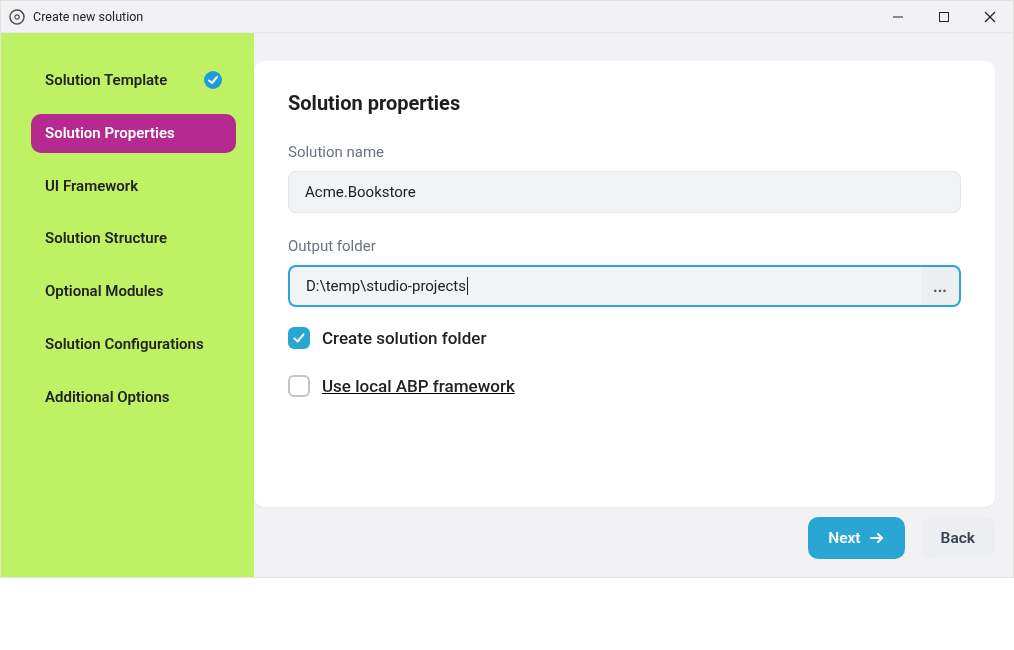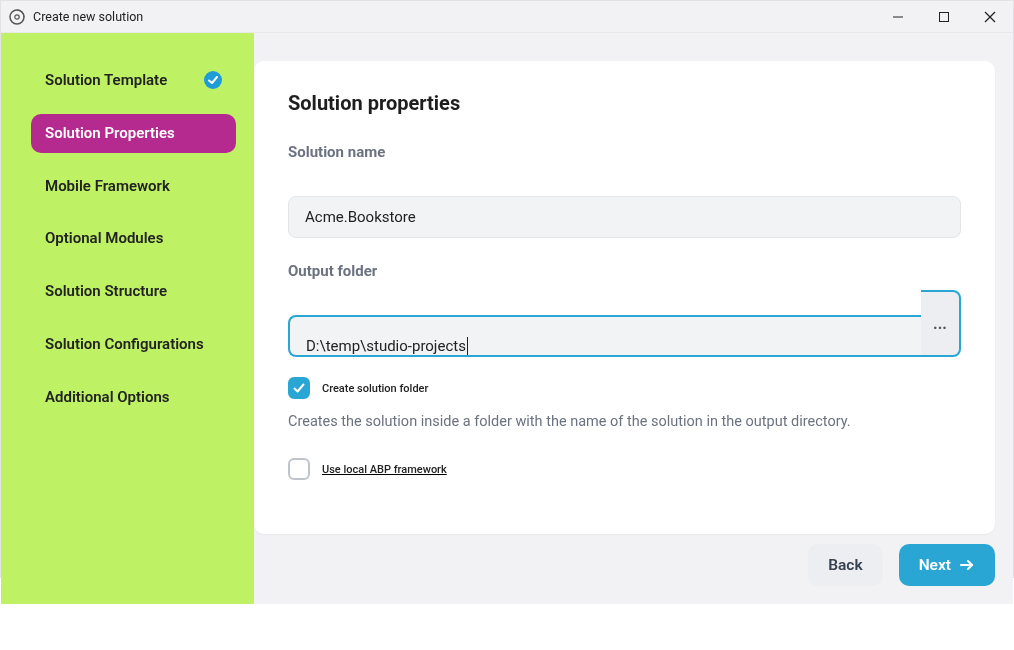--- a/index.html
+++ b/index.html
@@ -19,38 +19,38 @@
 
   .sidebar { width: 253px; padding: 28px 18px 10px 30px; background: #bef264; }
   .side-item { display: flex; align-items: center; gap: 10px; padding: 10px 14px; font-size: 15px; color: #222; border-radius: 10px; margin-bottom: 14px; font-weight: 600; line-height: 1.25; cursor: pointer; }
   .side-item.active { background: #b42a8f; color: #fff; }
   .side-item .check { margin-left: auto; width: 18px; height: 18px; display: inline-flex; align-items: center; justify-content: center; }
   .side-item .check svg circle { fill: #1f9cd8; }
 
   .main-card { flex: 1; margin: 28px 18px 70px 0; background: #fff; border-radius: 10px; padding: 30px 34px; box-shadow: 0 1px 2px rgba(0,0,0,0.04); }
   .main-card h2 { font-size: 20px; color: #1e1e1e; font-weight: 700; margin-bottom: 28px; }
 
-  .field-label { font-size: 15px; color: #6b7280; margin-bottom: 10px; font-weight: 700; }
-  .text-input { width: 100%; height: 42px; background: #f2f3f5; border: 1px solid #e4e5e9; border-radius: 8px; padding: 0 16px; font-size: 15px; color: #222; outline: none; margin-top: 25px; }
+  .field-label { font-size: 15px; color: #6b7280; margin-bottom: 10px; font-weight: 400; }
+  .text-input { width: 100%; height: 42px; background: #f2f3f5; border: 1px solid #e4e5e9; border-radius: 8px; padding: 0 16px; font-size: 15px; color: #222; outline: none; }
   .text-input.focused { border: 2px solid #29a6d4; }
   .help-text { font-size: 14.5px; color: #6b7280; margin-top: 10px; line-height: 1.45; }
 
   .field-group { margin-bottom: 24px; }
 
   .output-row { display: flex; align-items: stretch; }
   .output-row .text-input { flex: 1; border-top-right-radius: 0; border-bottom-right-radius: 0; }
   .browse-btn { width: 40px; background: #eceef1; border: 2px solid #29a6d4; border-left: none; border-top-right-radius: 8px; border-bottom-right-radius: 8px; display: flex; align-items: center; justify-content: center; color: #555; font-weight: 700; cursor: pointer; }
   .output-row .text-input.focused { border-right: none; }
 
   .check-row { display: flex; align-items: center; gap: 12px; margin-top: 16px; }
   .chk { width: 22px; height: 22px; border-radius: 6px; border: 2px solid #bfc3ca; display: inline-flex; align-items: center; justify-content: center; flex-shrink: 0; cursor: pointer; }
   .chk.checked { background: #29a6d4; border-color: #29a6d4; }
   .chk.checked svg { display: block; }
   .chk svg { display: none; width: 14px; height: 14px; }
-  .chk-label { font-size: 11px; color: #222; font-weight: 500; }
+  .chk-label { font-size: 17px; color: #222; font-weight: 500; }
 
   .footer { position: absolute; bottom: 0; right: 0; left: 0; height: 64px; display: flex; align-items: center; justify-content: flex-end; gap: 16px; padding: 0 18px 14px 0; }
   .btn { height: 42px; padding: 0 20px; border-radius: 10px; display: inline-flex; align-items: center; gap: 8px; font-size: 15.5px; font-weight: 600; cursor: pointer; border: none; }
   .btn-back { background: #eceef1; color: #374151; }
   .btn-next { background: #29a6d4; color: #fff; }
   .btn-next svg { width: 16px; height: 16px; }
 
   .cursor { display: inline-block; width: 0; border-left: 1px solid #222; height: 18px; vertical-align: middle; margin-left: 1px; }
 </style>
 </head>
@@ -95,81 +95,80 @@
             <svg viewBox="0 0 18 18" width="18" height="18">
               <circle cx="9" cy="9" r="9"></circle>
               <polyline points="5,9.5 8,12 13,6" fill="none" stroke="#fff" stroke-width="2" stroke-linecap="round" stroke-linejoin="round"></polyline>
             </svg>
           </span>
         </div>
         <div class="side-item active">
           <span>Solution Properties</span>
         </div>
         <div class="side-item">
-          <span>Mobile Framework</span>
+          <span>UI Framework</span>
+        </div>
+        <div class="side-item">
+          <span>Solution Structure</span>
         </div>
         <div class="side-item">
           <span>Optional Modules</span>
-        </div>
-        <div class="side-item">
-          <span>Solution Structure</span>
         </div>
         <div class="side-item">
           <span>Solution Configurations</span>
         </div>
         <div class="side-item">
           <span>Additional Options</span>
         </div>
       </div>
 
     <div class="main-card">
       <h2>Solution properties</h2>
 
       <div class="field-group">
         <div class="field-label">Solution name</div>
         <input class="text-input" type="text" value="Acme.Bookstore" style="">
       </div>
 
       <div class="field-group">
         <div class="field-label">Output folder</div>
         <div class="output-row">
-          <div class="text-input focused" style="display:flex;align-items:flex-end;">
+          <div class="text-input focused" style="display:flex;align-items:center;">
             <span>D:\temp\studio-projects</span>
               <span class="cursor"></span>
           </div>
           <div class="browse-btn">
             <span>...</span>
           </div>
         </div>
 
         <div class="check-row" style="margin-top:20px;">
           <span class="chk checked">
             <svg viewBox="0 0 14 14">
                 <polyline points="2.5,7.5 5.5,10.5 11.5,3.5" fill="none" stroke="#fff" stroke-width="2" stroke-linecap="round" stroke-linejoin="round"></polyline>
               </svg>
           </span>
           <span class="chk-label">Create solution folder</span>
         </div>
-        <div class="help-text" style="margin-top:12px;">Creates the solution inside a folder with the name of the solution in the output directory.</div>
 
         <div class="check-row" style="margin-top:26px;text-decoration:underline;">
           <span class="chk">
             
           </span>
           <span class="chk-label">Use local ABP framework</span>
         </div>
       </div>
     </div>
 
     <div class="footer">
-      <button class="btn btn-back">
-        <span>Back</span>
-      </button>
       <button class="btn btn-next">
         <span>Next</span>
         <svg viewBox="0 0 16 16">
             <line x1="2" y1="8" x2="13" y2="8" stroke="#fff" stroke-width="2" stroke-linecap="round"></line>
             <polyline points="9,4 13,8 9,12" fill="none" stroke="#fff" stroke-width="2" stroke-linecap="round" stroke-linejoin="round"></polyline>
           </svg>
       </button>
+      <button class="btn btn-back">
+        <span>Back</span>
+      </button>
     </div>
   </div>
 </div>
 
 </body></html>

